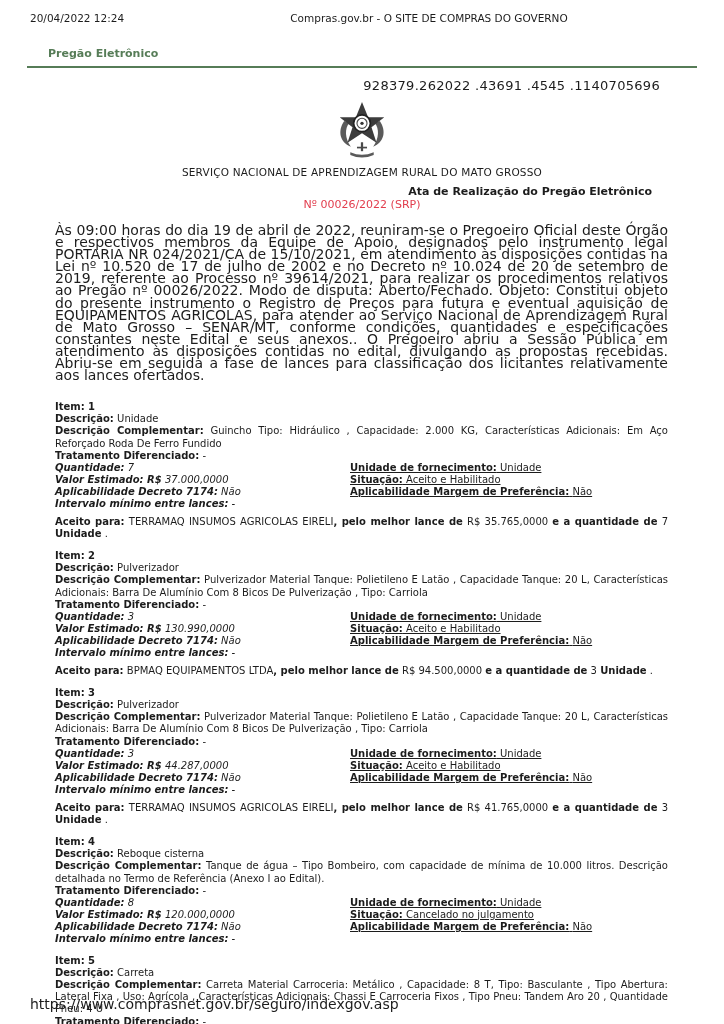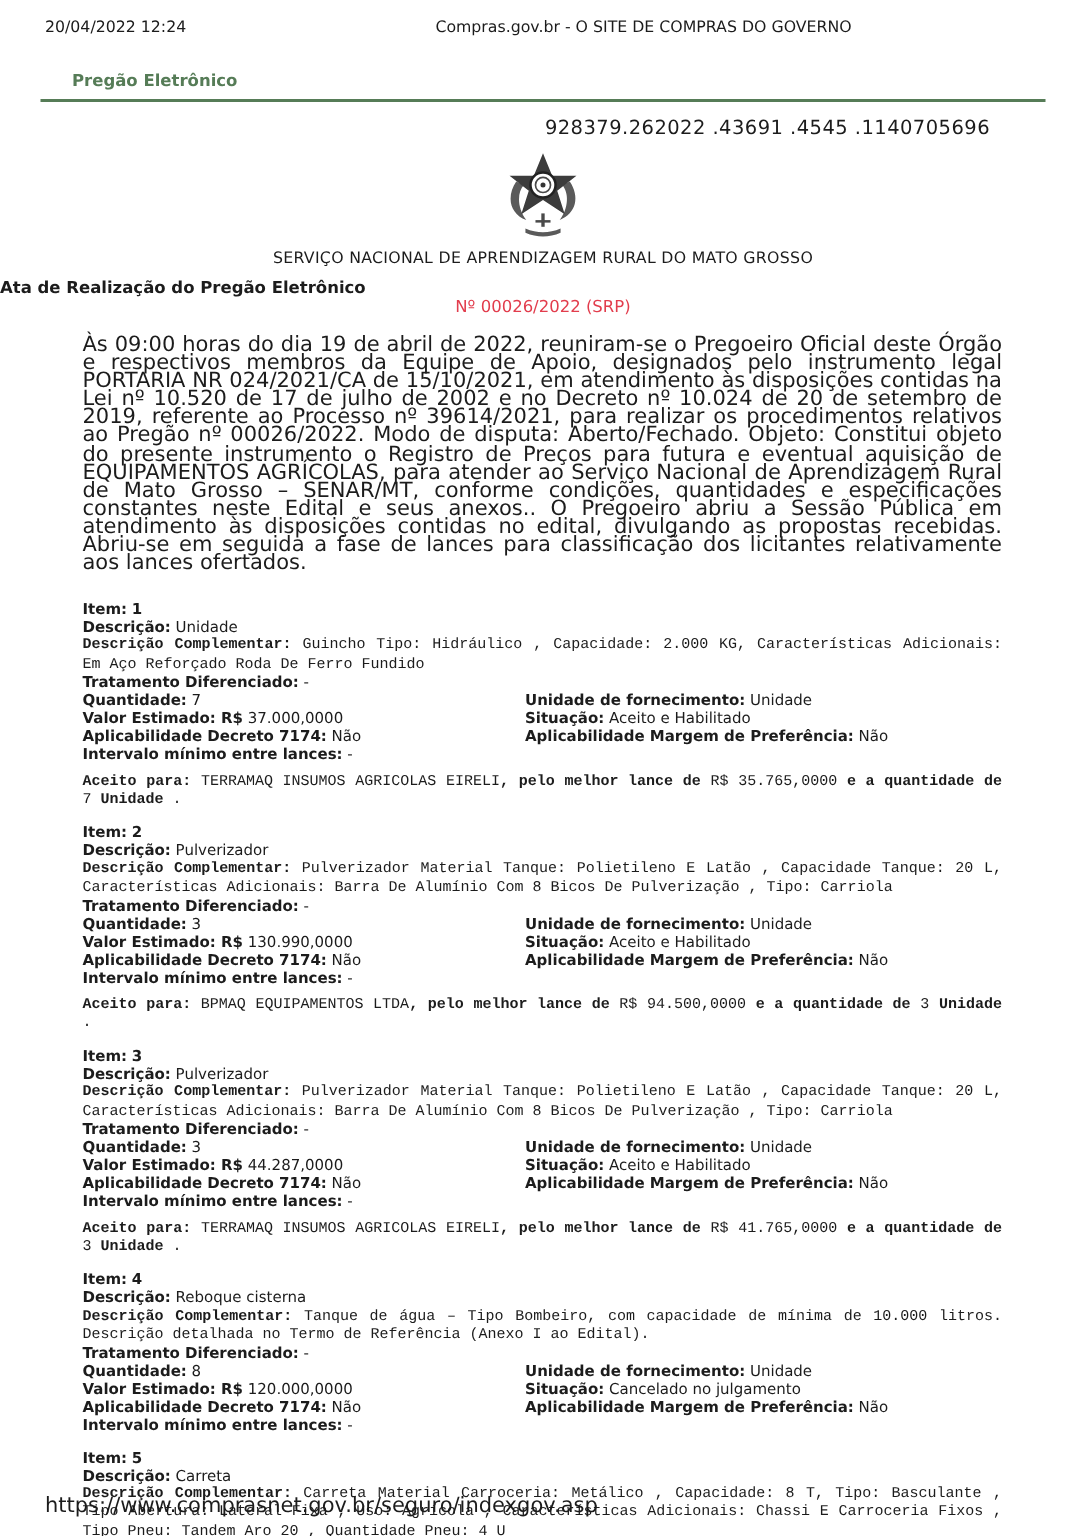--- a/index.html
+++ b/index.html
@@ -14,31 +14,31 @@
     font-family:"DejaVu Sans","Liberation Sans",sans-serif;color:var(--ink);
     overflow:hidden;
   }
   .print-date{position:absolute;top:12px;left:30px;font-size:10.5px;white-space:nowrap;}
   .print-title{position:absolute;top:12px;left:417px;transform:translateX(-50%);font-size:10.5px;white-space:nowrap;margin-left:12px;}
   .section-head{position:absolute;top:47px;left:48px;font-size:11px;font-weight:bold;color:var(--accent-green);white-space:nowrap;}
   .green-rule{position:absolute;top:66px;left:27px;width:670px;height:0;border-top:2px solid var(--accent-green);}
   .protocol{position:absolute;top:78px;left:0;width:660px;text-align:right;font-size:13px;letter-spacing:0.3px;white-space:nowrap;}
   .crest{position:absolute;top:101px;left:0;width:724px;text-align:center;line-height:0;}
   .org-name{position:absolute;top:166px;left:0;width:724px;text-align:center;font-size:10.5px;letter-spacing:0.2px;white-space:nowrap;}
-  .doc-title{position:absolute;top:185px;left:0;width:652px;text-align:left;font-size:11px;font-weight:bold;white-space:nowrap;}
+  .doc-title{position:absolute;top:185px;left:0;width:652px;text-align:right;font-size:11px;font-weight:bold;white-space:nowrap;}
   .doc-number{position:absolute;top:198px;left:0;width:724px;text-align:center;font-size:11px;color:var(--alert-red);white-space:nowrap;}
   .content{position:absolute;top:224px;left:55px;width:613px;font-size:10px;line-height:12.1px;}
   .intro{font-size:14px;text-align:justify;margin:0 0 20px 0;}
   .item{margin-bottom:10px;}
   .ln{min-height:12px;}
-  .just{text-align:justify;font-family:Liberation Mono, monospace;}
+  .just{text-align:justify;}
   .b{font-weight:bold;}
   .cols{display:flex;}
-  .col-l{width:295px;flex:0 0 295px;}
-  .col-r{flex:1;}
+  .col-l{width:295px;flex:0 0 295px;font-style:italic;}
+  .col-r{flex:1;text-decoration:underline;}
   .accepted{margin-top:6px;}
   .footer-url{position:absolute;top:996px;left:30px;font-size:14px;}
   .footer-page{position:absolute;top:1024px;right:27px;font-size:14px;}
 </style>
 </head>
 <body>
 
 <div class="print-date">20/04/2022 12:24</div>
 <div class="print-title">Compras.gov.br - O SITE DE COMPRAS DO GOVERNO</div>
 

